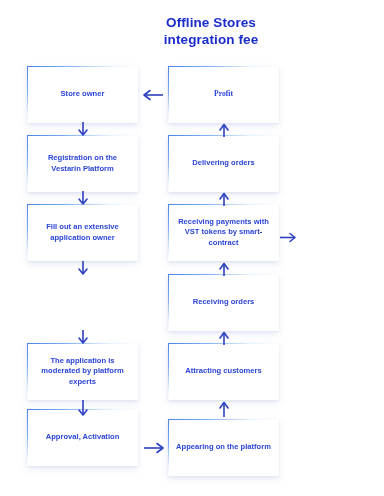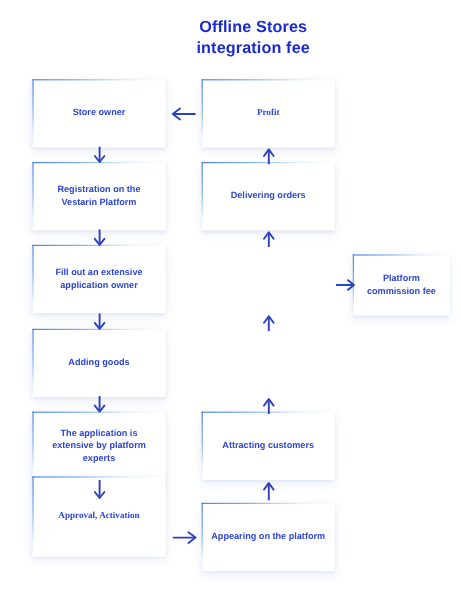--- a/index.html
+++ b/index.html
@@ -107,53 +107,53 @@
   </div>
 
   <div class="node" style="left:27px; top:135px; width:111px; height:57px;justify-content:flex-end;">
     <span class="label">Registration on the Vestarin Platform</span>
   </div>
 
   <div class="node" style="left:27px; top:204px; width:111px; height:57px;">
     <span class="label">Fill out an extensive application owner</span>
   </div>
 
-  <div class="node" style="left:27px; top:274px; width:111px; height:57px;">
-    <span class="label">Adding goods</span>
-  </div>
 
   <div class="node" style="left:27px; top:343px; width:111px; height:57px;">
-    <span class="label">The application is extensive by platform experts</span>
-  </div>
-
-  <div class="node" style="left:27px; top:397px; width:111px; height:67px;font-family:Liberation Serif, serif;">
+    <span class="label">The application is moderated by platform experts</span>
+  </div>
+
+  <div class="node" style="left:27px; top:409px; width:111px; height:57px;">
     <span class="label">Approval, Activation</span>
   </div>
 
   <div class="node" style="left:168px; top:66px; width:111px; height:57px;font-family:Liberation Serif, serif;">
     <span class="label">Profit</span>
   </div>
 
   <div class="node" style="left:168px; top:135px; width:111px; height:57px;text-align:center;">
     <span class="label">Delivering orders</span>
   </div>
 
-
+  <div class="node" style="left:168px; top:204px; width:111px; height:57px;">
+    <span class="label">Receiving payments with VST tokens by smart-contract</span>
+  </div>
+
+  <div class="node" style="left:168px; top:274px; width:111px; height:57px;">
+    <span class="label">Receiving orders</span>
+  </div>
 
   <div class="node" style="left:168px; top:343px; width:111px; height:57px;">
     <span class="label">Attracting customers</span>
   </div>
 
   <div class="node" style="left:168px; top:419px; width:111px; height:57px;">
     <span class="label">Appearing on the platform</span>
   </div>
 
-  <div class="node" style="left:294px; top:212px; width:81px; height:51px;">
-    <span class="label">Platform commission fee</span>
-  </div>
 
   <div class="arrow" style="left:141px; top:88px; width:24px; height:14px;">
     <svg width="24" height="14" viewBox="0 0 24 14">
       <line x1="22" y1="7" x2="4" y2="7" stroke="#2d40bf" stroke-width="1.6"></line>
       <polyline points="9,2.5 3,7 9,11.5" fill="none" stroke="#2d40bf" stroke-width="1.6" stroke-linecap="round" stroke-linejoin="round"></polyline>
     </svg>
   </div>
 
   <div class="arrow" style="left:76px; top:122px; width:14px; height:15px;">
     <svg width="14" height="15" viewBox="0 0 14 15">

